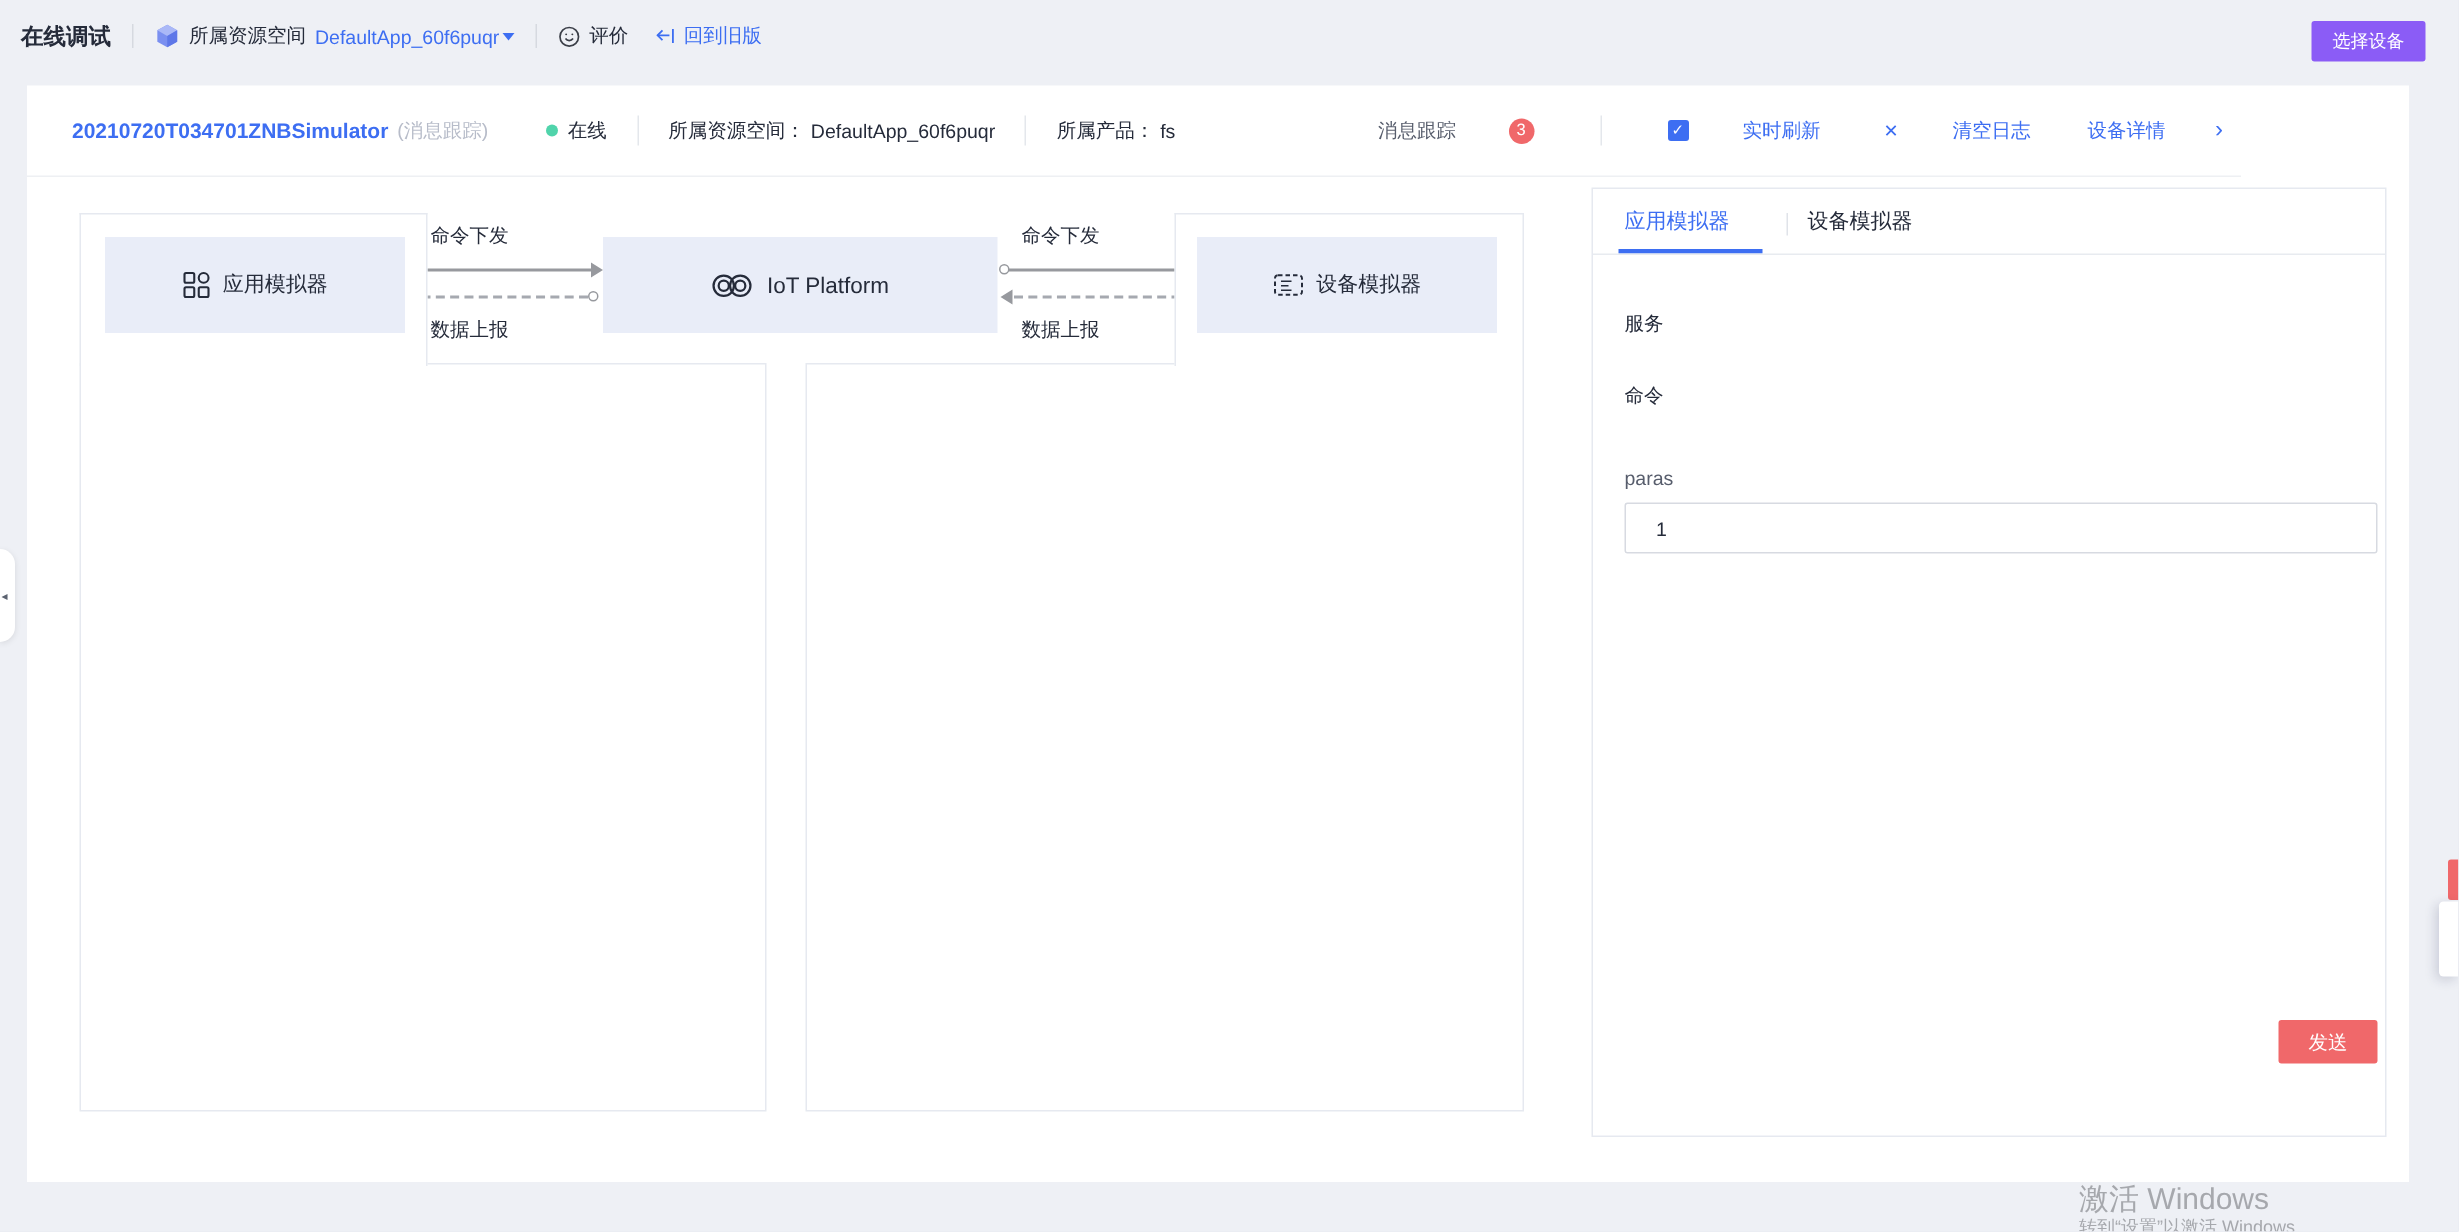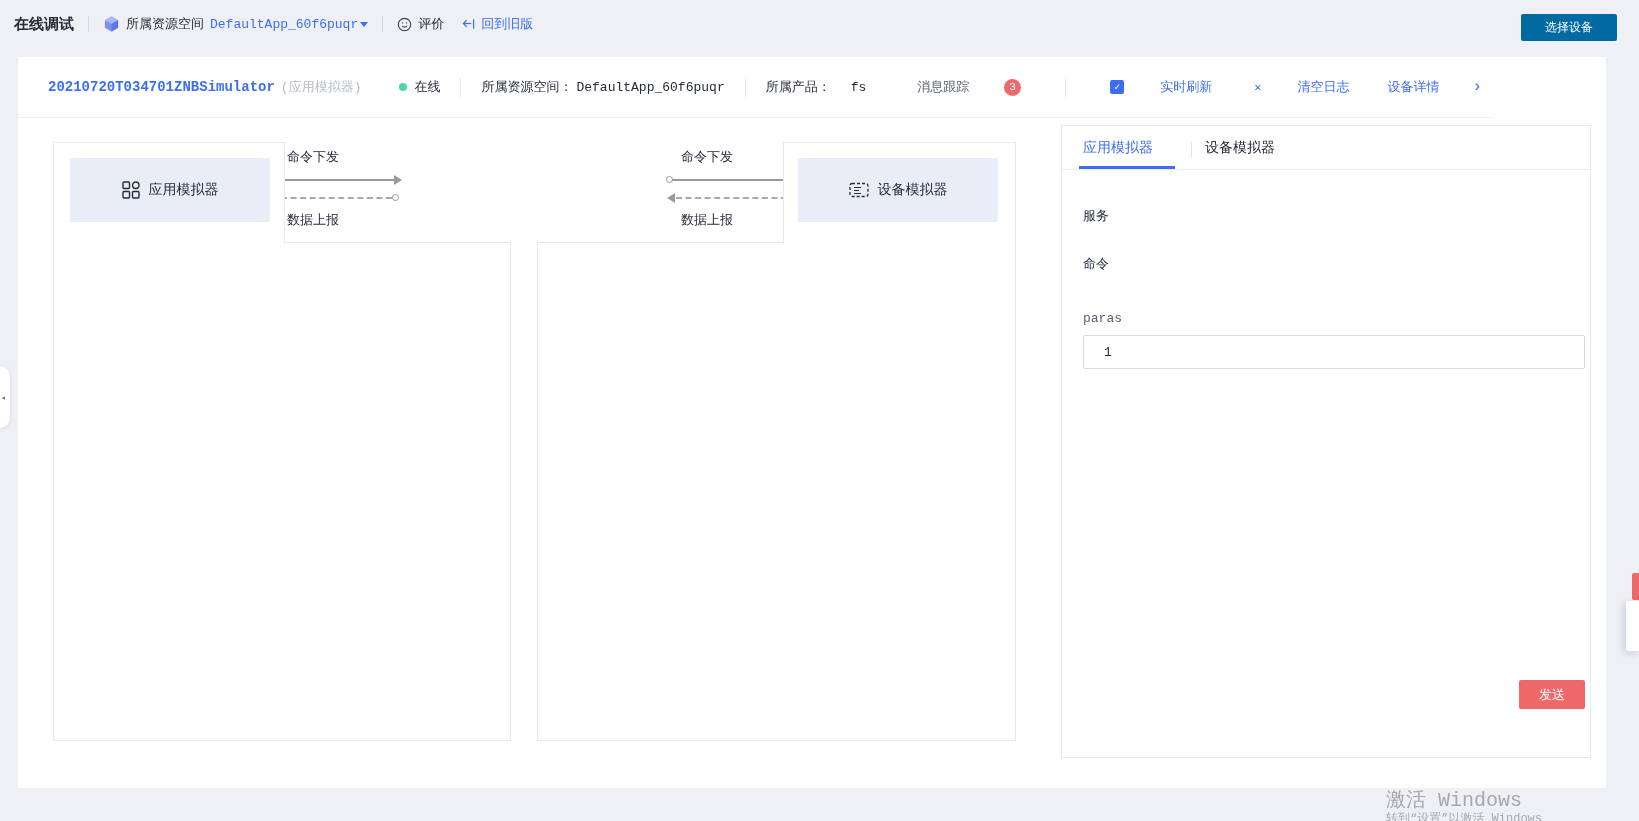--- a/index.html
+++ b/index.html
@@ -1,31 +1,31 @@
 <!DOCTYPE html>
 <html><head>
 <meta charset="utf-8">
 <style>
   * { box-sizing: border-box; margin: 0; padding: 0; }
   html,body { background:#e4e7ee; }
   .screen{
     position:relative; width:1639px; height:821px; overflow:hidden;
     background:#eef0f5; color:#252b3a;
-    font-family:Liberation Mono, monospace;
+    font-family:Liberation Sans, sans-serif;
   }
   .abs{ position:absolute; }
 
   
   .topbar{ left:0; top:0; width:1639px; height:48px; display:flex; align-items:center; padding-left:14px; }
   .page-title{ font-size:15px; font-weight:bold; }
   .vdiv{ width:1px; height:16px; background:#d6d9e0; margin:0 14px; }
   .tb-item{ display:flex; align-items:center; gap:6px; font-size:13px; }
   .blue{ color:#3d6ef2; }
   .caret-sm{ width:0; height:0; border-left:4px solid transparent; border-right:4px solid transparent; border-top:5px solid #3d6ef2; margin-left:2px; }
-  .btn-select{ position:absolute; right:22px; top:14px; width:96px; height:27px; background:#0369a1; color:#fff;
+  .btn-select{ position:absolute; right:22px; top:14px; width:76px; height:27px; background:#8b5cf6; color:#fff;
     font-size:12px; border:none; border-radius:2px; display:flex; align-items:center; justify-content:center; cursor:pointer;
     font-family:inherit;text-align:center; }
 
   
   .card{ left:18px; top:57px; width:1588px; height:731px; background:#fff; }
 
   
   .dev-header{ left:18px; top:57px; width:1476px; height:61px; border-bottom:1px solid #eef0f3;
     display:flex; align-items:center; padding:0 12px 0 30px; }
   .dev-name{ color:#3d6ef2; font-size:14px; font-weight:600; }
@@ -139,31 +139,31 @@
       </span>
       <span>回到旧版</span>
     </span>
     <button class="btn-select">选择设备</button>
   </div>
 
   <div class="abs card"></div>
 
   <div class="abs dev-header">
     <span class="dev-name">20210720T034701ZNBSimulator</span>
-    <span class="dev-type">(应用模拟器)</span>
+    <span class="dev-type">(消息跟踪)</span>
     <span class="status">
       <span class="dot"></span>
       <span>在线</span>
     </span>
     <span class="hdiv"></span>
     <span class="hd-label">所属资源空间：</span>
     <span class="hd-value" style="margin-left:4px">DefaultApp_60f6puqr</span>
     <span class="hdiv"></span>
     <span class="hd-label">所属产品：</span>
-    <span class="hd-value" style="margin-left:20px">fs</span>
+    <span class="hd-value" style="margin-left:4px">fs</span>
 
     <span class="dh-right">
       <span class="trace-label" style="cursor:pointer">消息跟踪</span>
       <span class="badge">3</span>
       <span class="hdiv" style="margin:0 14px"></span>
       <span class="checkbox">✓</span>
       <span class="blue" style="cursor:pointer">实时刷新</span>
       <span class="xicon">✕</span>
       <span class="blue" style="cursor:pointer">清空日志</span>
       <span class="blue" style="cursor:pointer;margin-left:8px">设备详情</span>
@@ -180,20 +180,31 @@
     <span>
       <svg width="18" height="18" viewBox="0 0 18 18" fill="none" stroke="#252b3a" stroke-width="1.4">
           <rect x="1" y="1" width="6.5" height="6.5" rx="1"></rect>
           <rect x="10.5" y="1" width="6.5" height="6.5" rx="3.2"></rect>
           <rect x="1" y="10.5" width="6.5" height="6.5" rx="1"></rect>
           <rect x="10.5" y="10.5" width="6.5" height="6.5" rx="1"></rect>
         </svg>
     </span>
     <span>应用模拟器</span>
   </div>
+  <div class="abs node node-pf" style="left:402px;top:158px;width:263px;height:64px">
+    <span>
+      <svg width="28" height="17" viewBox="0 0 28 17" fill="none" stroke="#252b3a" stroke-width="1.5">
+          <circle cx="8.5" cy="8.5" r="6.8"></circle>
+          <circle cx="19.5" cy="8.5" r="6.8"></circle>
+          <circle cx="8.5" cy="8.5" r="3.4"></circle>
+          <circle cx="19.5" cy="8.5" r="3.4"></circle>
+        </svg>
+    </span>
+    <span>IoT Platform</span>
+  </div>
   <div class="abs node" style="left:798px;top:158px;width:200px;height:64px">
     <span>
       <svg width="20" height="16" viewBox="0 0 20 16" fill="none" stroke="#252b3a">
           <rect x="1" y="1.5" width="18" height="13" rx="2" stroke-dasharray="3 2" stroke-width="1.3"></rect>
           <path d="M5 5.5h7M5 8.5h5M5 11.5h7" stroke-width="1.1"></path>
         </svg>
     </span>
     <span>设备模拟器</span>
   </div>
 

